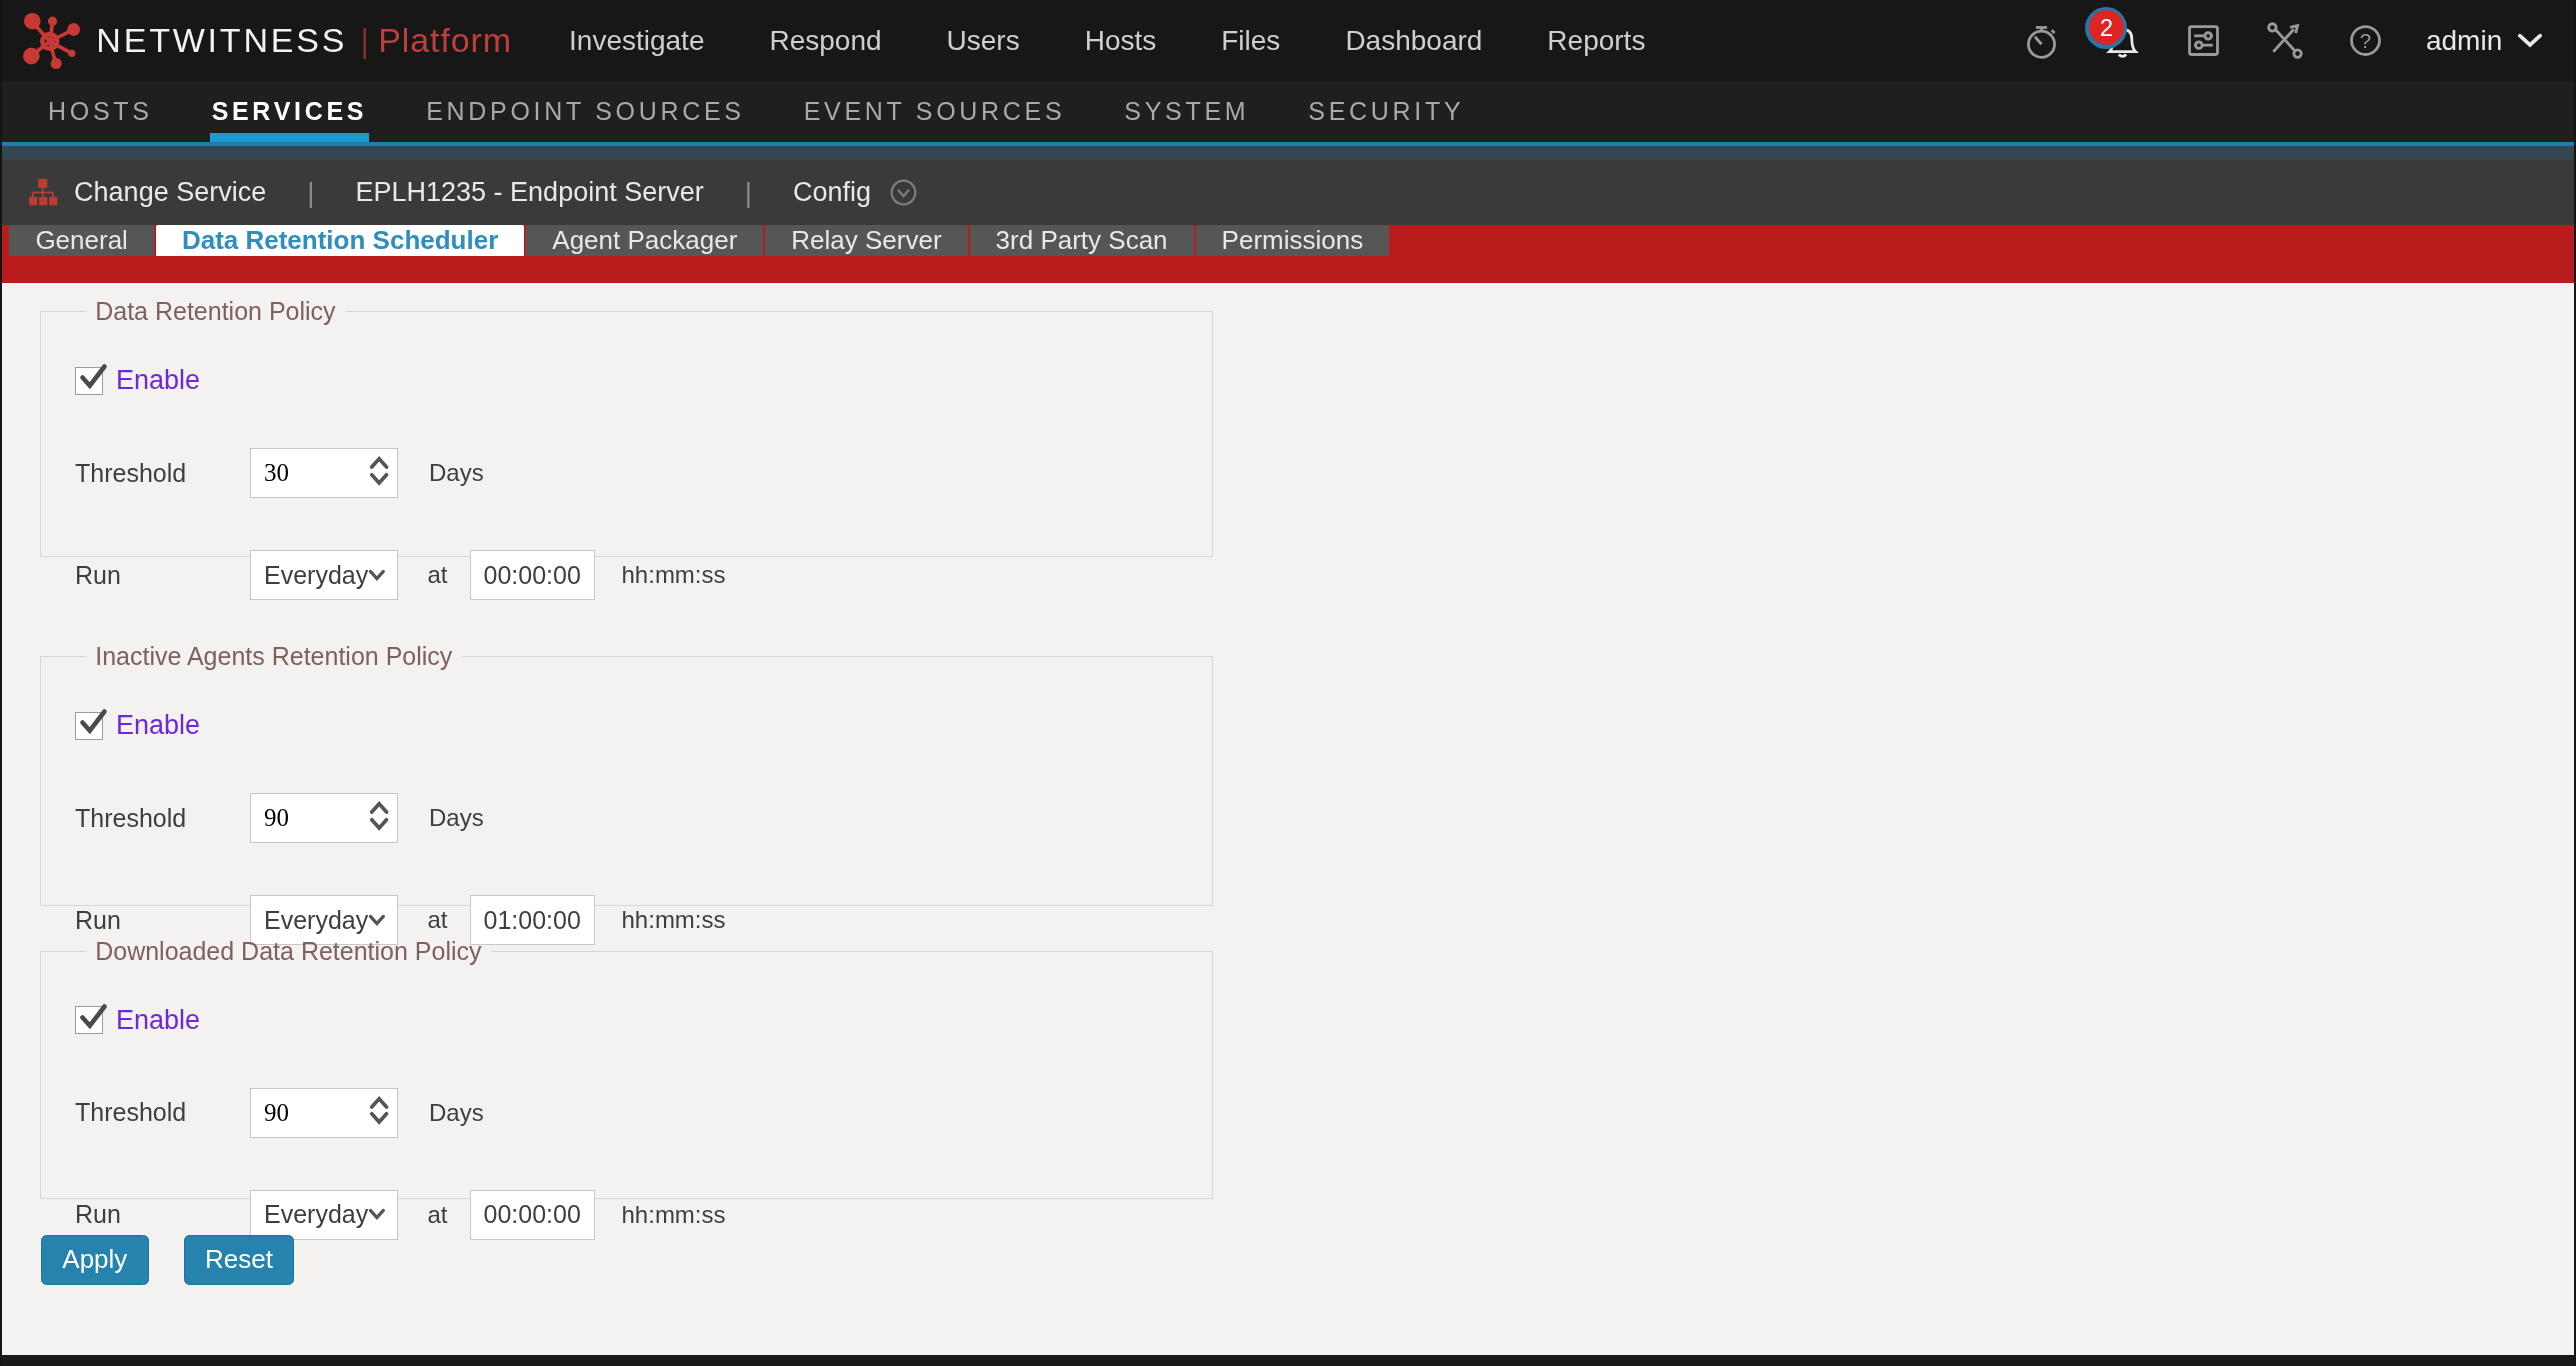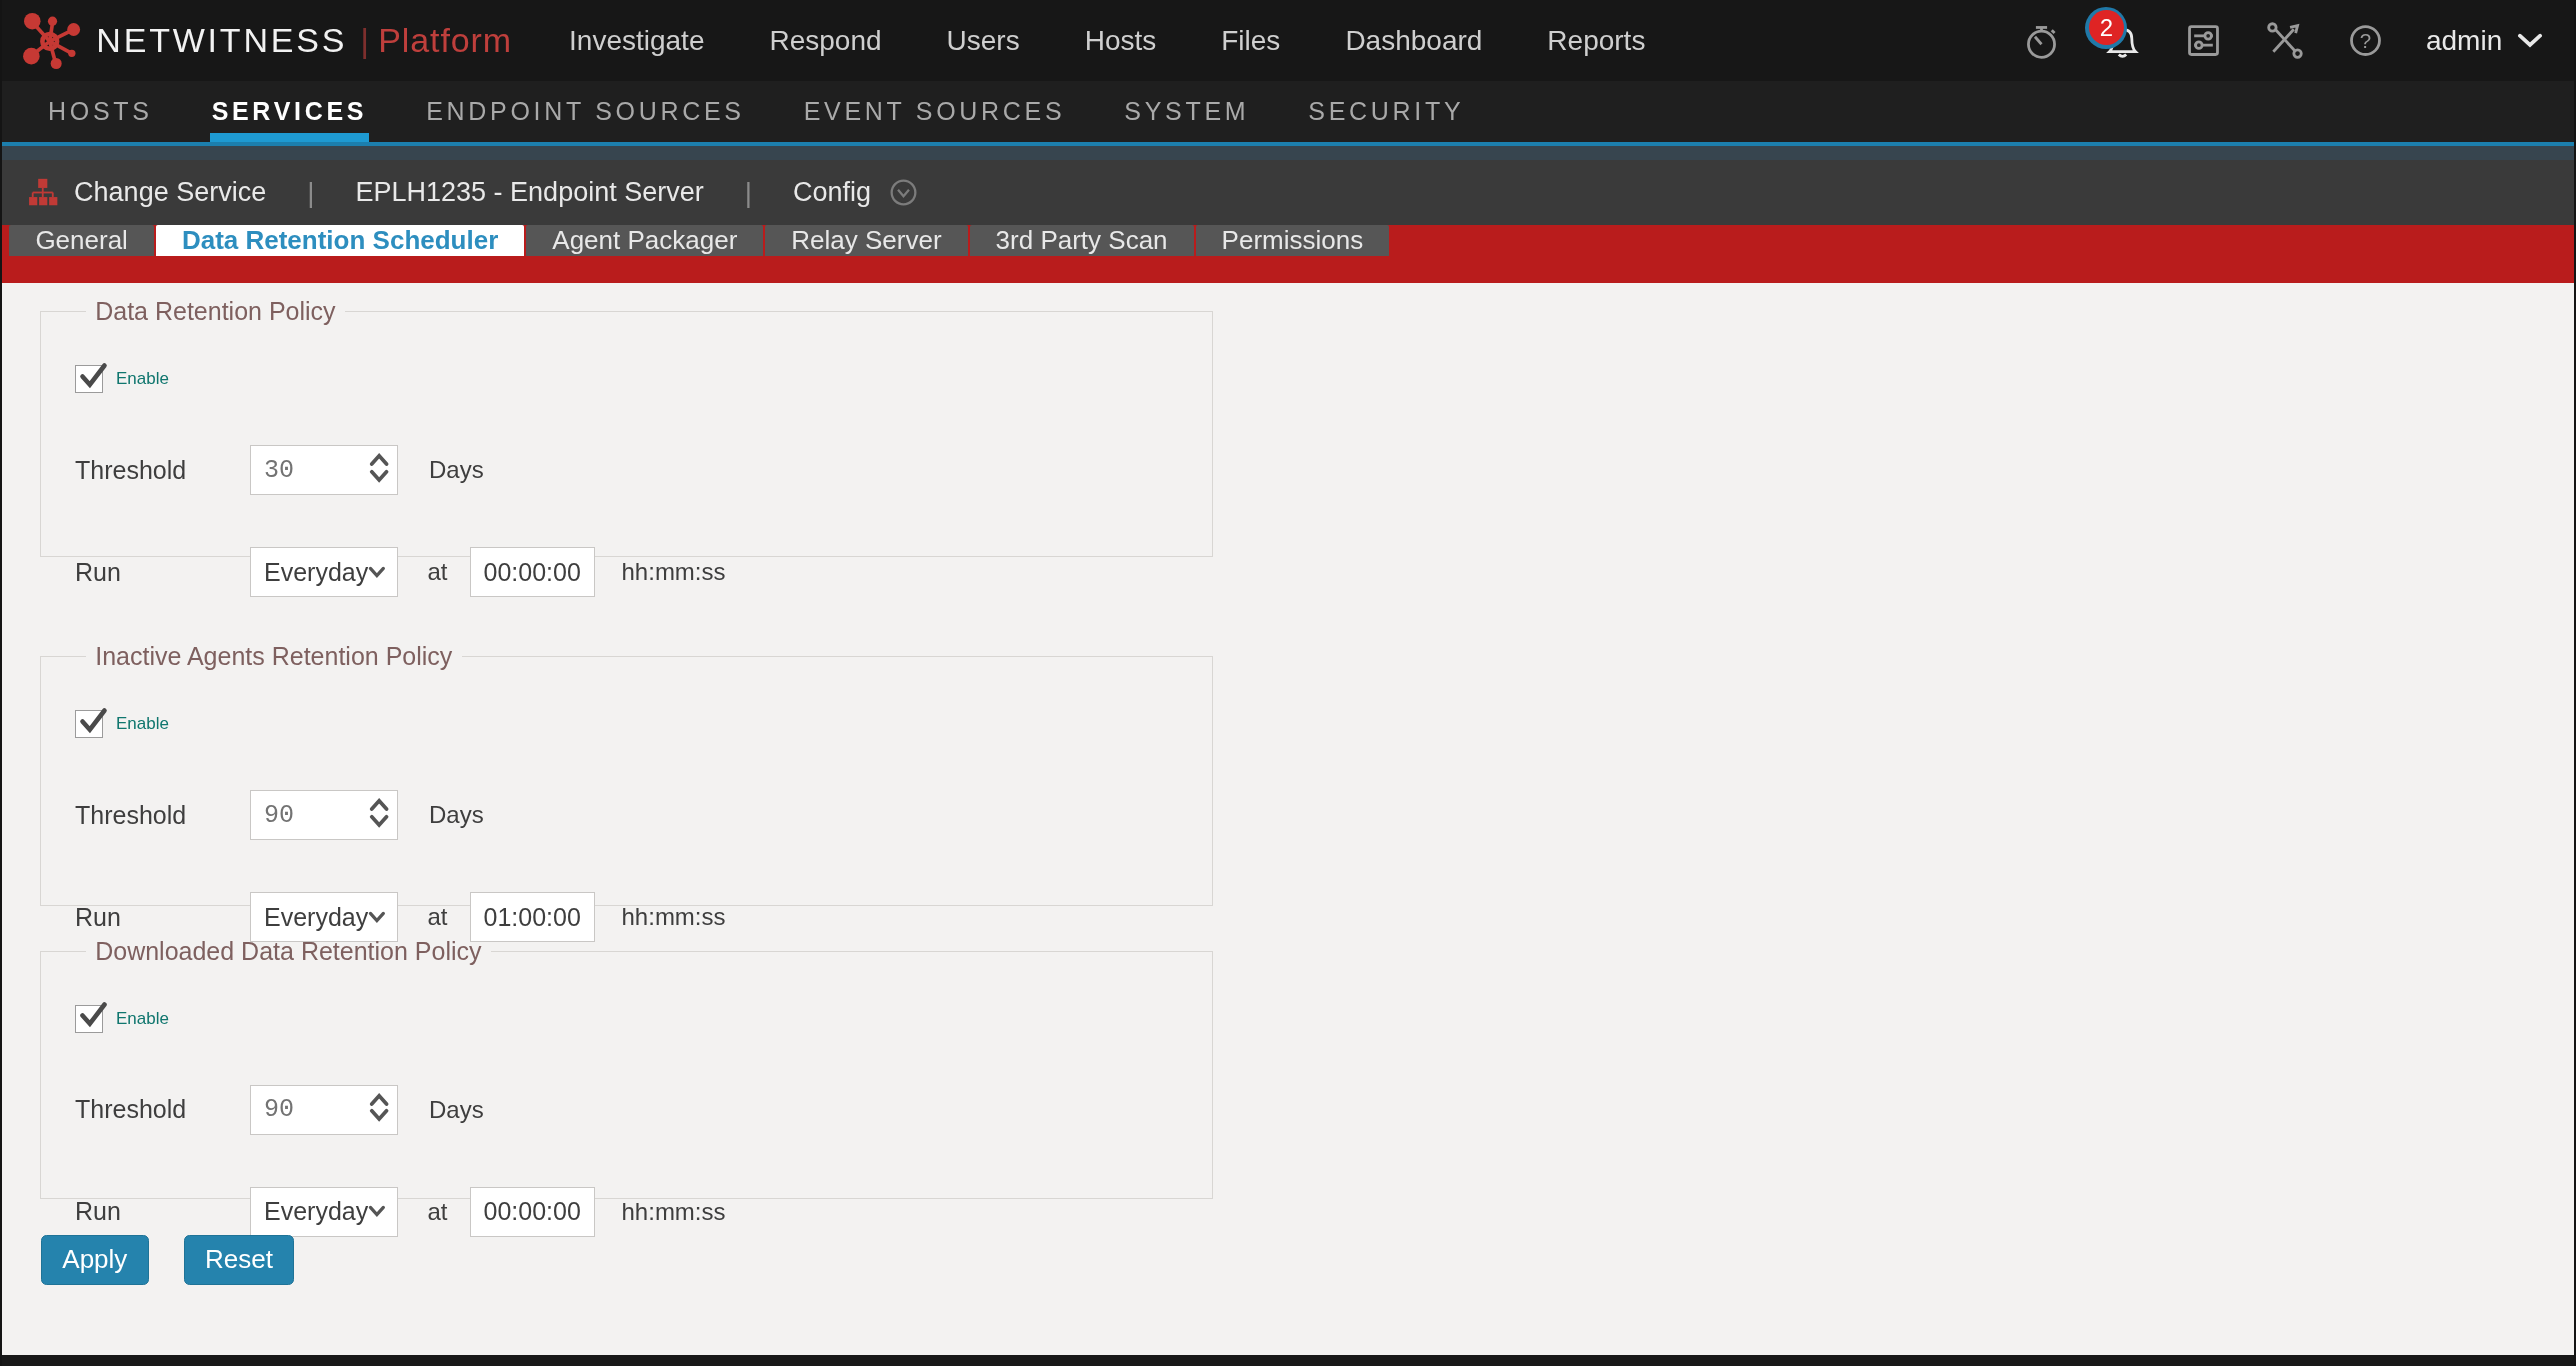--- a/index.html
+++ b/index.html
@@ -57,25 +57,25 @@
   .fs-1 { margin-top:14px; height:260px; }
   .fs-2 { margin-top:85px; height:264px; }
   .fs-3 { margin-top:30.5px; height:262px; }
 
   .row { display:flex; align-items:center; }
   .row-enable { margin-top:39px; }
   .row-field { margin-top:52px; height:50px; }
   .field-label { width:175px; color:#3e3e3e; font-size:25px; flex:none; }
   .cb { width:28px; height:28px; border:1.8px solid #9b9b9b; background:#fff; position:relative; cursor:pointer; flex:none; }
   .cb svg { position:absolute; left:0.9px; top:-6.5px; }
-  .cb-label { margin-left:13px; color:#0f766e; font-size:17px; }
+  .cb-label { margin-left:13px; color:#6d28d9; font-size:27px; }
 
   .spinbox { position:relative; width:148px; height:50px; flex:none; }
   .spinbox input { width:100%; height:100%; border:0.9px solid #c9c7c5; background:#fff; font-size:25px;
-                   color:#737373; padding:0 41px 0 13px; font-family:Liberation Mono, monospace; }
+                   color:#000000; padding:0 41px 0 13px; font-family:Liberation Serif, serif; }
   .spin-arrows { position:absolute; right:9.2px; top:7.4px; display:flex; flex-direction:column; gap:1.8px; pointer-events:none; }
 
   .selectbox { width:148px; height:50px; border:0.9px solid #c9c7c5; background:#fff; display:flex; align-items:center;
                padding:0 11px 0 13px; font-size:25px; color:#3e3e3e; cursor:pointer; flex:none; justify-content:space-between; }
 
   .timebox { width:125px; height:50px; flex:none; }
   .timebox input { width:100%; height:100%; border:0.9px solid #c9c7c5; background:#fff; font-size:25px;
                    color:#3e3e3e; padding:0 9.2px 0 13px; font-family:"Liberation Sans",sans-serif; }
 
   .unit { color:#3e3e3e; font-size:24px; margin-left:31px; }

